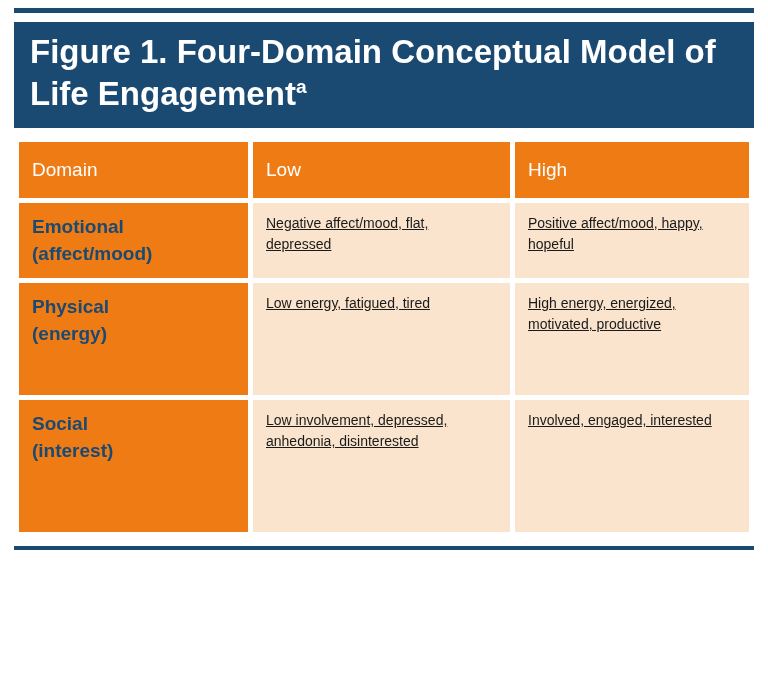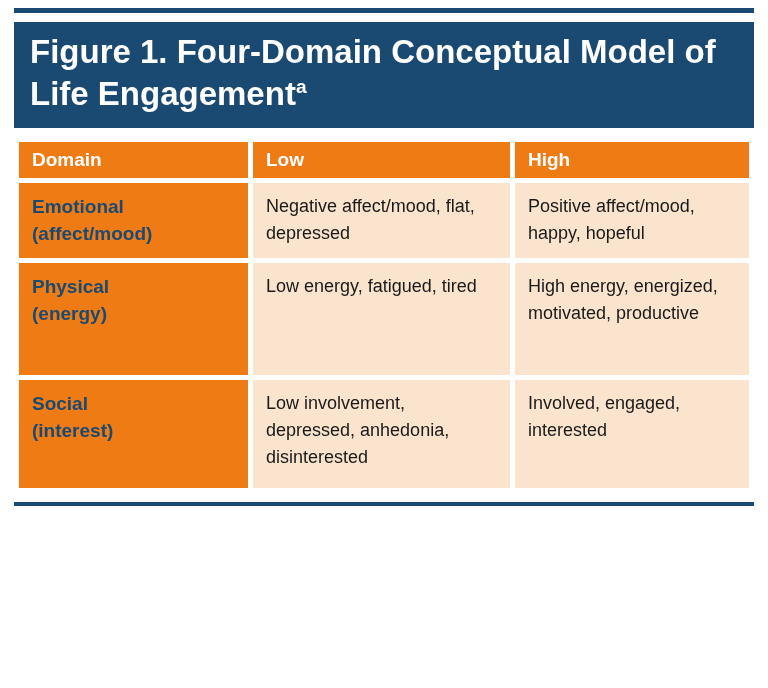--- a/index.html
+++ b/index.html
@@ -47,45 +47,46 @@
   table.model-table th,
   table.model-table td{
     text-align:left;
     vertical-align:top;
     padding:10px 13px;
   }
   thead th.col-header{
     background:var(--orange);
     color:#ffffff;
     font-size:19px;
-    font-weight:bold;
-    height:36px;
+    font-weight:normal;
+    height:56px;
     vertical-align:middle;
     padding-top:0;padding-bottom:0;
   }
   th.domain-cell{
     background:var(--orange);
     color:var(--navy);
     font-size:19px;
     font-weight:bold;
     line-height:1.45;
   }
   th.domain-cell .domain-name,
   th.domain-cell .domain-qualifier{
     display:block;
   }
   td.data-cell{
     background:var(--peach);
     color:var(--text);
-    font-size:18px;
+    font-size:14px;
     line-height:1.5;
+    text-decoration:underline;
   }
   tr.row-1{height:72px;margin-top:36px;}
   tr.row-2{height:112px;}
-  tr.row-3{height:108px;}
+  tr.row-3{height:132px;}
   tr.row-4{height:118px;}
   .footnote{
     margin:7px 0 0 8px;
     font-size:17px;
     color:var(--text);
   }
   .footnote sup{
     font-size:0.62em;
     line-height:0;
   }

